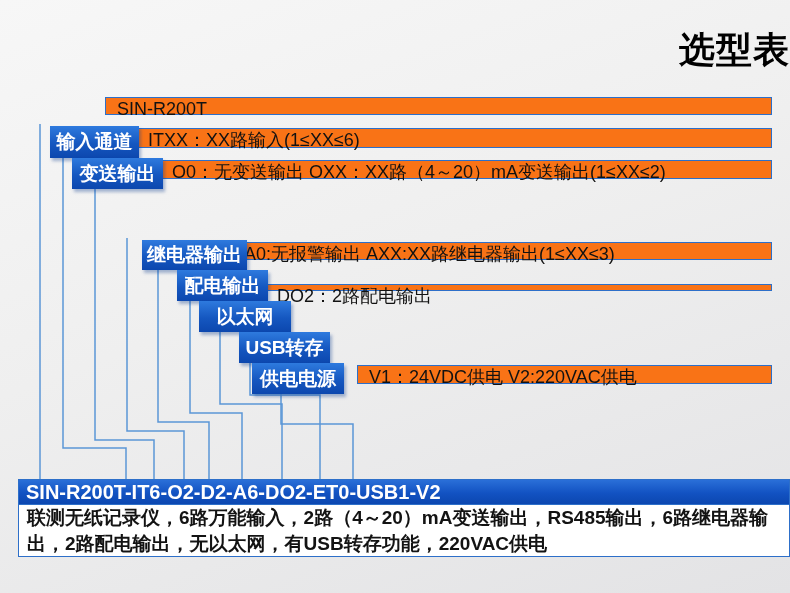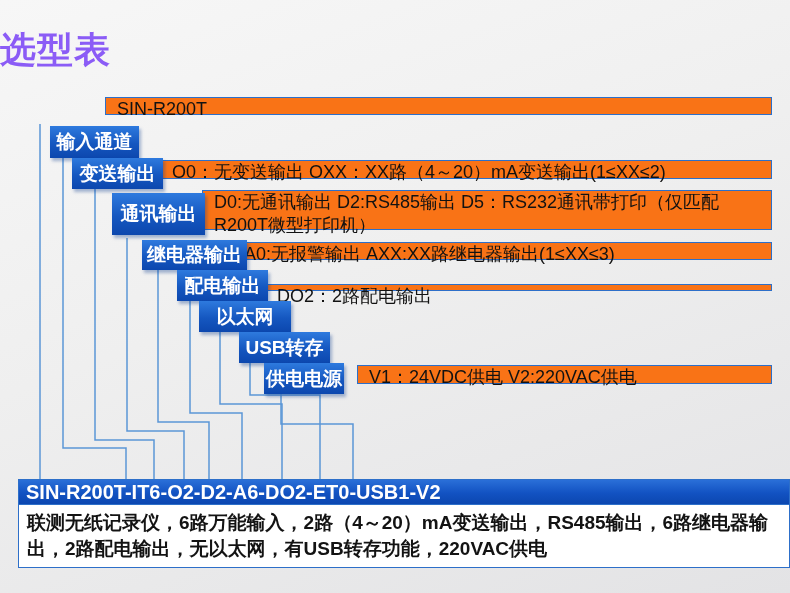--- a/index.html
+++ b/index.html
@@ -3,22 +3,22 @@
 <meta charset="utf-8">
 <style>
   html,body{margin:0;padding:0;}
   body{
     width:790px;height:593px;position:relative;overflow:hidden;
     font-family:"Liberation Sans","DejaVu Sans",sans-serif;
     background:linear-gradient(160deg,#f7f7f7 0%,#efefef 45%,#e3e3e5 100%);
   }
   .stage{position:absolute;inset:0;}
   .page-title{
-    position:absolute;top:26px;left:0;width:100%;text-align:left;
-    font-size:36px;font-weight:700;color:#8b5cf6;letter-spacing:1px;
+    position:absolute;top:26px;left:0;width:100%;text-align:right;
+    font-size:36px;font-weight:700;color:#000000;letter-spacing:1px;
   }
   svg.connectors{position:absolute;left:0;top:0;z-index:1;}
   .row{position:absolute;left:0;width:772px;z-index:2;}
   .val-box{
     position:absolute;top:0;bottom:8px;right:0;
     background:#f97316;border:1.5px solid #2d6fc9;box-sizing:border-box;
     display:flex;align-items:flex-start;
   }
   .val{
     padding-left:11px;font-size:18px;color:#121212;font-weight:500;
@@ -33,21 +33,21 @@
     white-space:nowrap;
   }
   .model-bar{
     position:absolute;left:18px;width:772px;top:479px;height:26px;z-index:2;
     background:linear-gradient(180deg,#2a6fd8 0%,#1252c2 55%,#0c47b0 100%);
     border:1.5px solid #2d6fc9;box-sizing:border-box;
     display:flex;align-items:center;
   }
   .model-bar span{color:#ffffff;font-size:20px;font-weight:600;padding-left:7px;}
   .desc-box{
-    position:absolute;left:18px;width:772px;top:504px;height:64px;z-index:2;
+    position:absolute;left:18px;width:772px;top:504px;height:53px;z-index:2;
     background:#ffffff;border:1.5px solid #2d6fc9;box-sizing:border-box;
     display:flex;align-items:center;
   }
   .desc-box span{
     padding:0 8px;font-size:19px;font-weight:600;color:#131313;line-height:26px;
   }
 </style>
 </head>
 <body>
 
@@ -69,36 +69,33 @@
     </g>
   </svg>
 
   <div class="row" style="top:97px;height:26px;">
     <div class="val-box" style="left:105px;">
       <span class="val">SIN-R200T</span>
     </div>
   </div>
 
   <div class="row" style="top:128px;height:28px;">
+    <div class="val-box" style="left:136px;">
+      <span class="val">ITXX：XX路输入(1≤XX≤6)</span>
+    </div>
     <div class="label-box" style="left:50px;width:89px;">输入通道</div>
   </div>
 
   <div class="row" style="top:160px;height:27px;">
     <div class="val-box" style="left:160px;">
       <span class="val">O0：无变送输出 OXX：XX路（4～20）mA变送输出(1≤XX≤2)</span>
     </div>
     <div class="label-box" style="left:72px;width:91px;">变送输出</div>
   </div>
 
-  <div class="row" style="top:190px;height:48px;">
-    <div class="val-box" style="left:202px;">
-      <span class="val">D0:无通讯输出  D2:RS485输出 D5：RS232通讯带打印（仅匹配R200T微型打印机）</span>
-    </div>
-    <div class="label-box" style="left:112px;width:93px;top:3px;bottom:3px;">通讯输出</div>
-  </div>
 
   <div class="row" style="top:242px;height:26px;">
     <div class="val-box" style="left:232px;">
       <span class="val">A0:无报警输出 AXX:XX路继电器输出(1≤XX≤3)</span>
     </div>
     <div class="label-box" style="left:142px;width:105px;">继电器输出</div>
   </div>
 
   <div class="row" style="top:272px;height:27px;">
     <div class="val-box" style="left:265px;margin-top:12px;">
@@ -112,21 +109,21 @@
   </div>
 
   <div class="row" style="top:334px;height:27px;">
     <div class="label-box" style="left:239px;width:91px;">USB转存</div>
   </div>
 
   <div class="row" style="top:365px;height:27px;">
     <div class="val-box" style="left:357px;">
       <span class="val">V1：24VDC供电 V2:220VAC供电</span>
     </div>
-    <div class="label-box" style="left:264px;width:80px;font-family:Liberation Mono, monospace;">供电电源</div>
+    <div class="label-box" style="left:252px;width:92px;font-family:Liberation Mono, monospace;">供电电源</div>
   </div>
 
   <div class="model-bar">
     <span>SIN-R200T-IT6-O2-D2-A6-DO2-ET0-USB1-V2</span>
   </div>
 
   <div class="desc-box">
     <span>联测无纸记录仪，6路万能输入，2路（4～20）mA变送输出，RS485输出，6路继电器输出，2路配电输出，无以太网，有USB转存功能，220VAC供电</span>
   </div>
 

